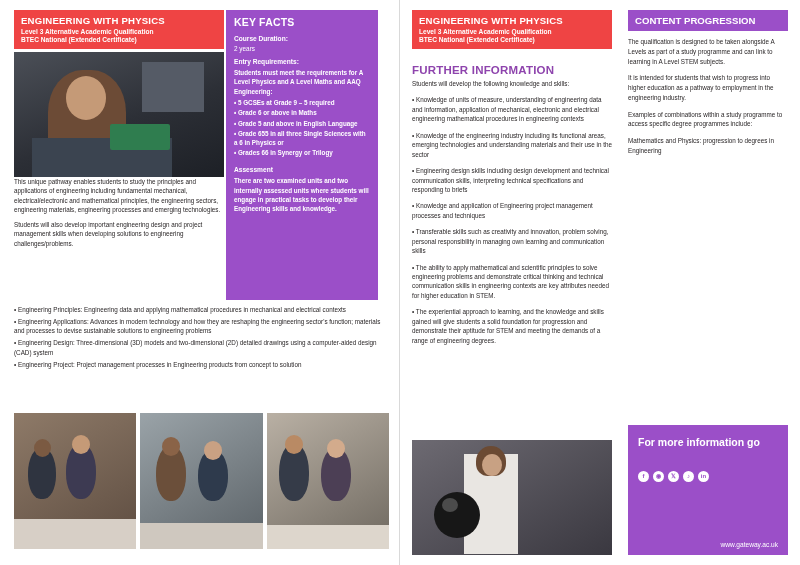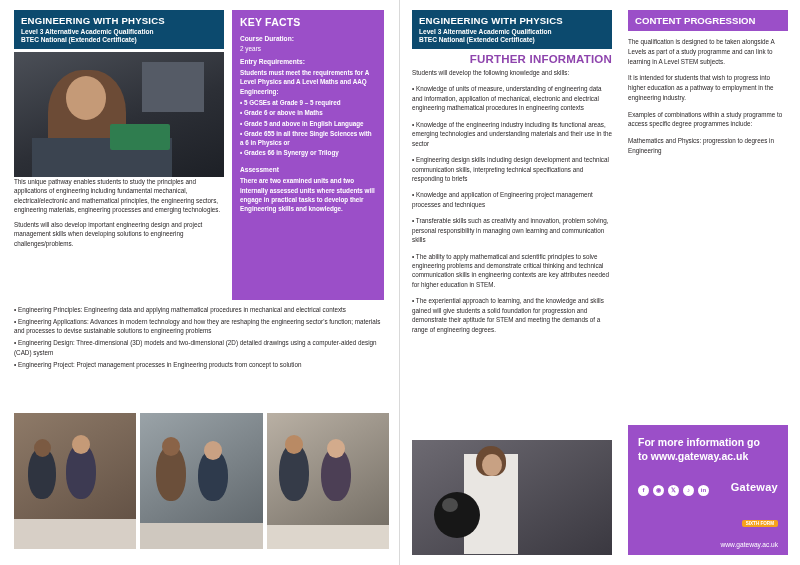--- a/index.html
+++ b/index.html
@@ -21,21 +21,21 @@
   }
 
   
   .left-col {
     position: absolute;
     left: 14px;
     top: 10px;
     width: 210px;
   }
   .hdr-band {
-    background: #0c4a6e;
+    background: #ef4444;
     color: #fff;
     padding: 5px 7px 6px 7px;
   }
   .hdr-band .l1 {
     font-size: 9.6px;
     font-weight: bold;
     letter-spacing: .2px;
   }
   .hdr-band .l2 {
     font-size: 6.6px;
@@ -64,21 +64,21 @@
   }
   .body-text {
     font-size: 6.3px;
     line-height: 1.5;
     color: #231f20;
   }
 
   
   .keyfacts {
     position: absolute;
-    left: 232px;
+    left: 226px;
     top: 10px;
     width: 152px;
     background: #9b4fc8;
     color: #ffffff;
     padding: 6px 8px 10px 8px;
     box-sizing: border-box;
     min-height: 290px;
   }
   .keyfacts h2 {
     margin: 0 0 7px 0;
@@ -334,21 +334,21 @@
 
   <div class="divider"></div>
 
   <div class="mid-col">
     <div class="hdr-band">
       <div class="l1">ENGINEERING WITH PHYSICS</div>
       <div class="l2">Level 3 Alternative Academic Qualification</div>
       <div class="l3">BTEC National (Extended Certificate)</div>
     </div>
 
-    <div class="section-h" style="margin-top:4px;text-align:right;">FURTHER INFORMATION</div>
+    <div class="section-h" style="margin-top:15px;">FURTHER INFORMATION</div>
     <div class="body-text">Students will develop the following knowledge and skills:</div>
     <div class="body-text" style="margin-top:7px;">• Knowledge of units of measure, understanding of engineering data and information, application of mechanical, electronic and electrical engineering mathematical procedures in engineering contexts</div>
     <div class="body-text" style="margin-top:7px;">• Knowledge of the engineering industry including its functional areas, emerging technologies and understanding materials and their use in the sector</div>
     <div class="body-text" style="margin-top:7px;">• Engineering design skills including design development and technical communication skills, interpreting technical specifications and responding to briefs</div>
     <div class="body-text" style="margin-top:7px;">• Knowledge and application of Engineering project management processes and techniques</div>
     <div class="body-text" style="margin-top:7px;">• Transferable skills such as creativity and innovation, problem solving, personal responsibility in managing own learning and communication skills</div>
     <div class="body-text" style="margin-top:7px;">• The ability to apply mathematical and scientific principles to solve engineering problems and demonstrate critical thinking and technical communication skills in engineering contexts are key attributes needed for higher education in STEM.</div>
     <div class="body-text" style="margin-top:7px;">• The experiential approach to learning, and the knowledge and skills gained will give students a solid foundation for progression and demonstrate their aptitude for STEM and meeting the demands of a range of engineering degrees.</div>
   </div>
 
@@ -366,32 +366,26 @@
     <div class="right-text">
       <p>The qualification is designed to be taken alongside A Levels as part of a study programme and can link to learning in A Level STEM subjects.</p>
       <p>It is intended for students that wish to progress into higher education as a pathway to employment in the engineering industry.</p>
       <p>Examples of combinations within a study programme to access specific degree programmes include:</p>
       <p>Mathematics and Physics: progression to degrees in Engineering</p>
     </div>
   </div>
 
   <div class="right-purple-block">
     <div class="cta">For more information go</div>
-    <div class="cta">to www.gateway.ac.uk</div>
 
     <div class="social">
       <div class="s">f</div>
       <div class="s">◉</div>
       <div class="s">𝕏</div>
       <div class="s">♪</div>
       <div class="s">in</div>
     </div>
 
-    <div class="gw-logo">
-      <div class="gw-name">Gateway</div>
-      <br>
-      <span class="gw-sub">SIXTH FORM</span>
-    </div>
 
     <div class="url-foot">www.gateway.ac.uk</div>
   </div>
 
 </div>
 
 </body></html>

